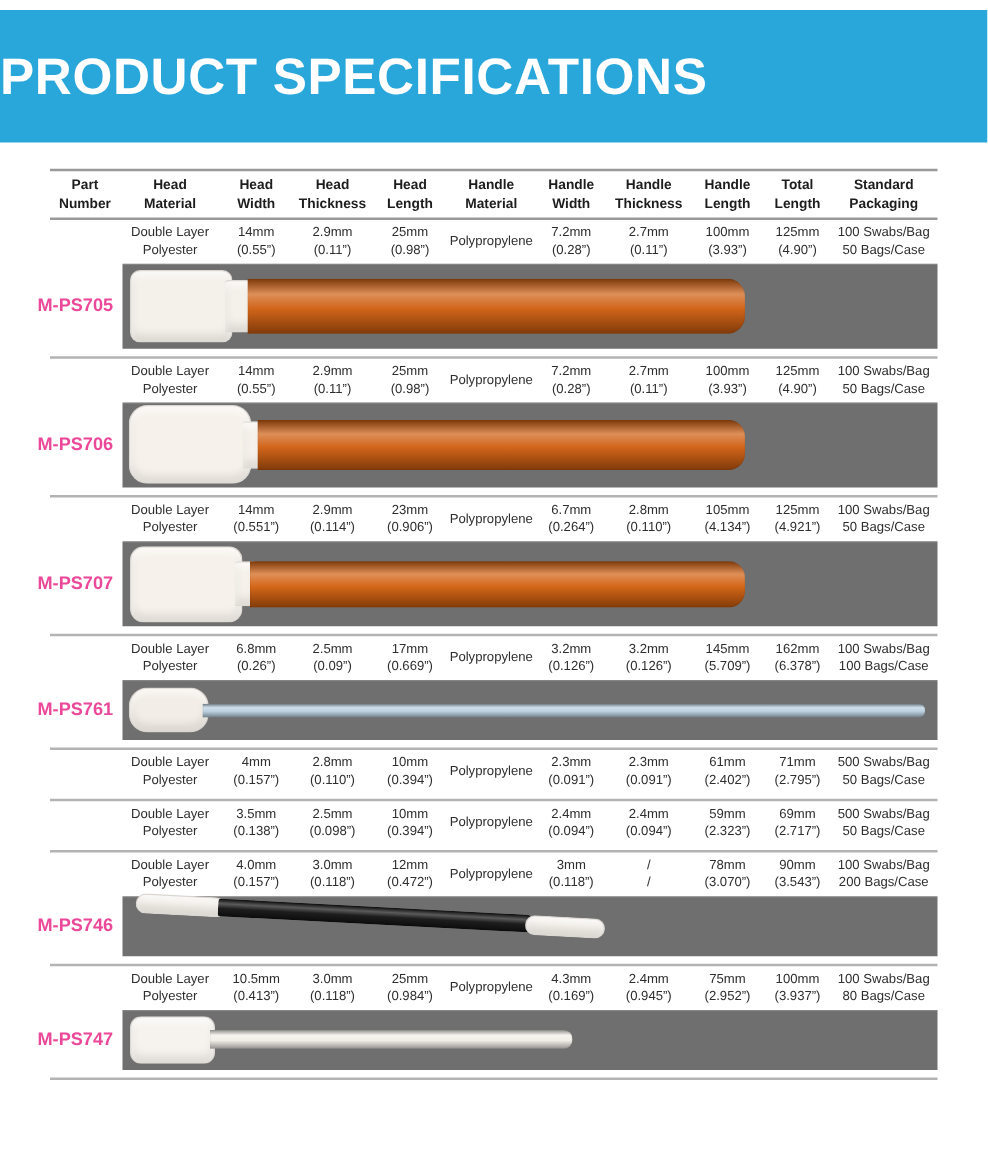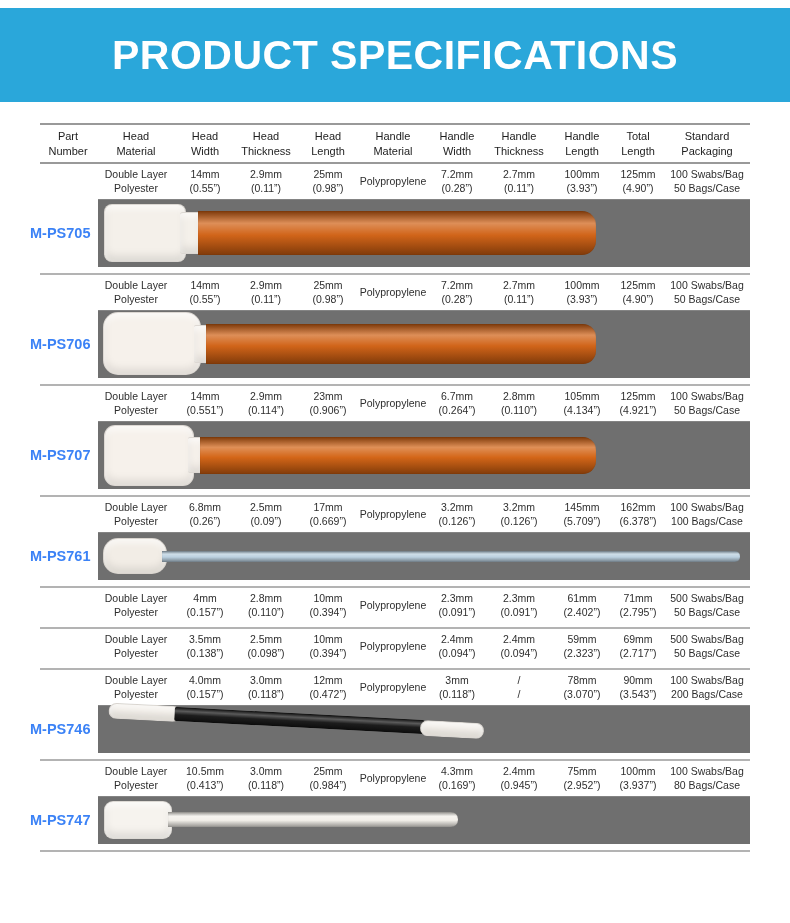--- a/index.html
+++ b/index.html
@@ -4,45 +4,45 @@
 <style>
   :root{
     --banner-bg:#2aa7da; --banner-text:#ffffff;
     --strip-bg:#6f6f6f; --line-strong:#999999; --line-soft:#b3b3b3;
     --text-dark:#1d1d1d; --text-cell:#2e2e2e;
   }
   *{box-sizing:border-box;margin:0;padding:0;}
   html,body{width:790px;background:#ffffff;font-family:"Liberation Sans",sans-serif;}
   body{height:923px;overflow:hidden;}
 
-  .banner{height:94px;margin:8px 0 21px 0;background:var(--banner-bg);
-          display:flex;align-items:center;justify-content:center;}
+  .banner{height:106px;margin:8px 0 21px 0;background:var(--banner-bg);
+          display:flex;align-items:center;justify-content:flex-start;}
   .banner h1{color:var(--banner-text);font-size:41px;font-weight:bold;
              letter-spacing:0.5px;white-space:nowrap;}
 
   .spec-table{margin-left:40px;width:710px;border-top:2px solid var(--line-strong);}
 
   .theader{display:grid;
     grid-template-columns:56px 80px 58px 64px 60px 70px 58px 66px 60px 52px 86px;
     border-bottom:2px solid var(--line-strong);padding:4px 0 3px 0;}
   .hcell{display:flex;flex-direction:column;align-items:center;justify-content:center;
-         font-size:11px;font-weight:normal;color:var(--text-dark);line-height:15px;text-align:center;}
+         font-size:11px;font-weight:bold;color:var(--text-dark);line-height:15px;text-align:center;}
 
   .row{border-bottom:2px solid var(--line-soft);padding-bottom:6px;}
   .specs{display:grid;
     grid-template-columns:56px 80px 58px 64px 60px 70px 58px 66px 60px 52px 86px;
     height:33px;padding-top:1px;}
   .cell{display:flex;flex-direction:column;justify-content:center;align-items:center;
         font-size:10.5px;line-height:14px;color:var(--text-cell);text-align:center;}
   .cell.pack{align-items:center;text-align:right;}
   .v2:empty{display:none;}
 
   .visual{position:relative;display:flex;margin-top:2px;}
   .part-number{position:absolute;left:-10px;top:50%;transform:translateY(-50%);
-               font-size:14.5px;font-weight:bold;color:#3b82f6;white-space:nowrap;}
+               font-size:14.5px;font-weight:bold;color:#ec4899;white-space:nowrap;}
   .strip{margin-left:58px;width:654px;position:relative;background:var(--strip-bg);
          box-shadow:inset 0 1px 0 rgba(255,255,255,0.15);}
   .swab{position:absolute;left:0;top:0;right:0;bottom:0;}
   .sw-head,.sw-collar,.sw-head2{position:absolute;background-color:var(--hd);
       border:1px solid rgba(0,0,0,0.10);
       box-shadow:inset 0 4px 6px rgba(255,255,255,0.65), inset 0 -5px 8px rgba(0,0,0,0.10);}
   .sw-collar{border-left:none;border-right:none;}
   .sw-handle{position:absolute;background-color:var(--hc);
       background-image:linear-gradient(180deg, rgba(0,0,0,0.40), rgba(255,255,255,0.30) 28%,
         rgba(255,255,255,0.04) 55%, rgba(0,0,0,0.38));

